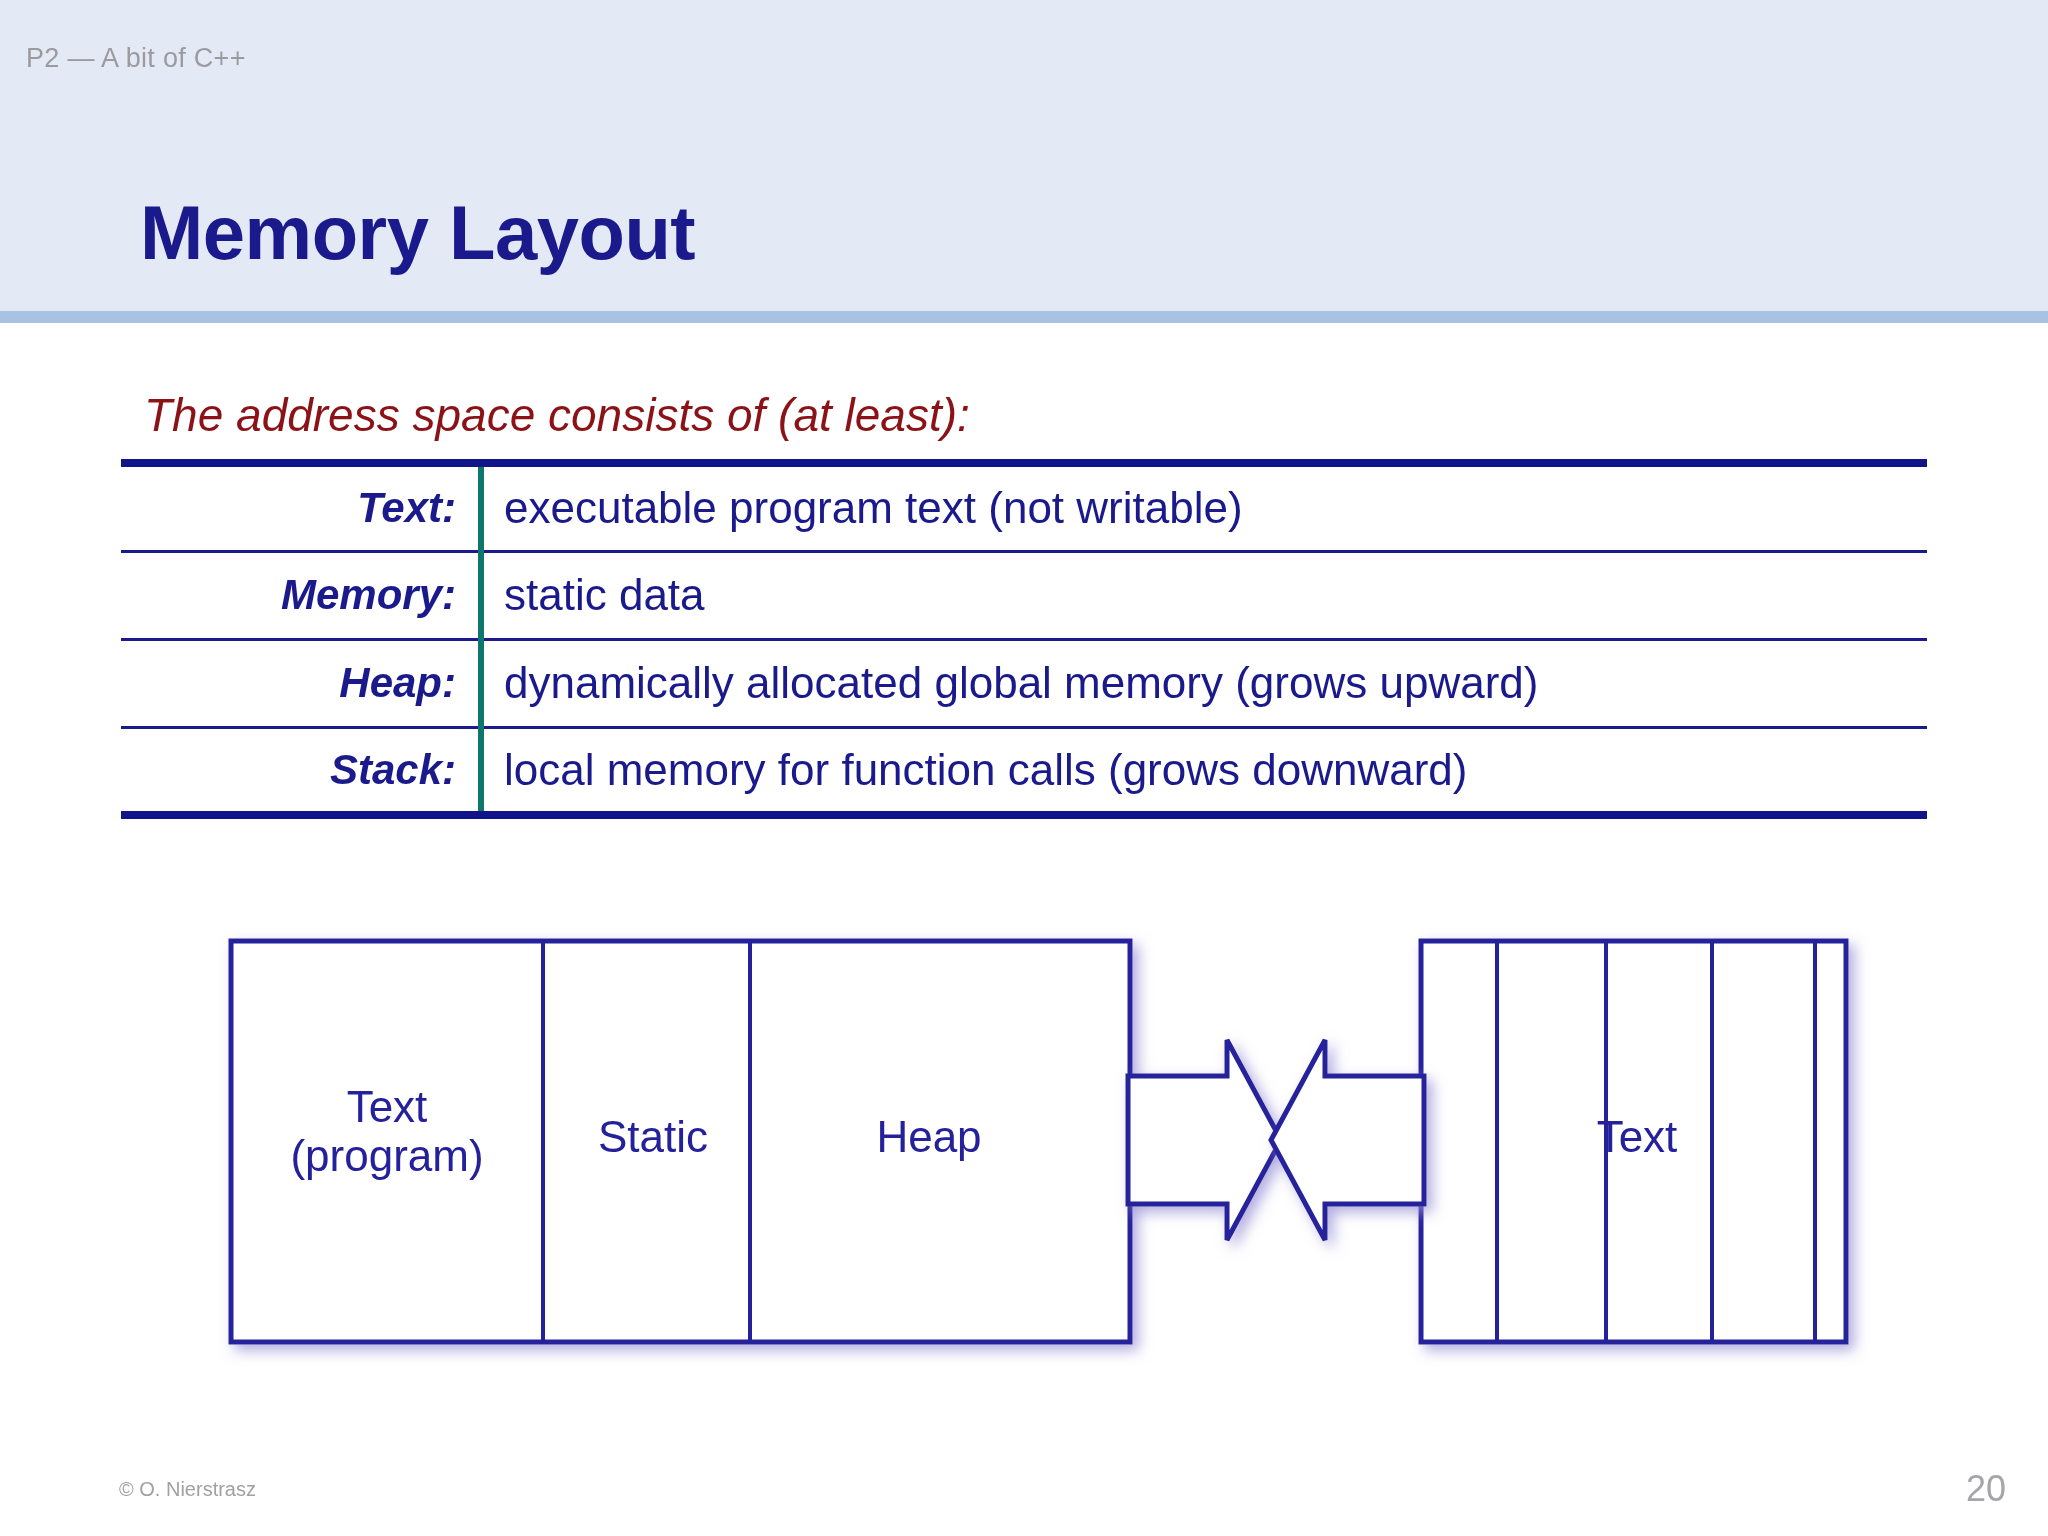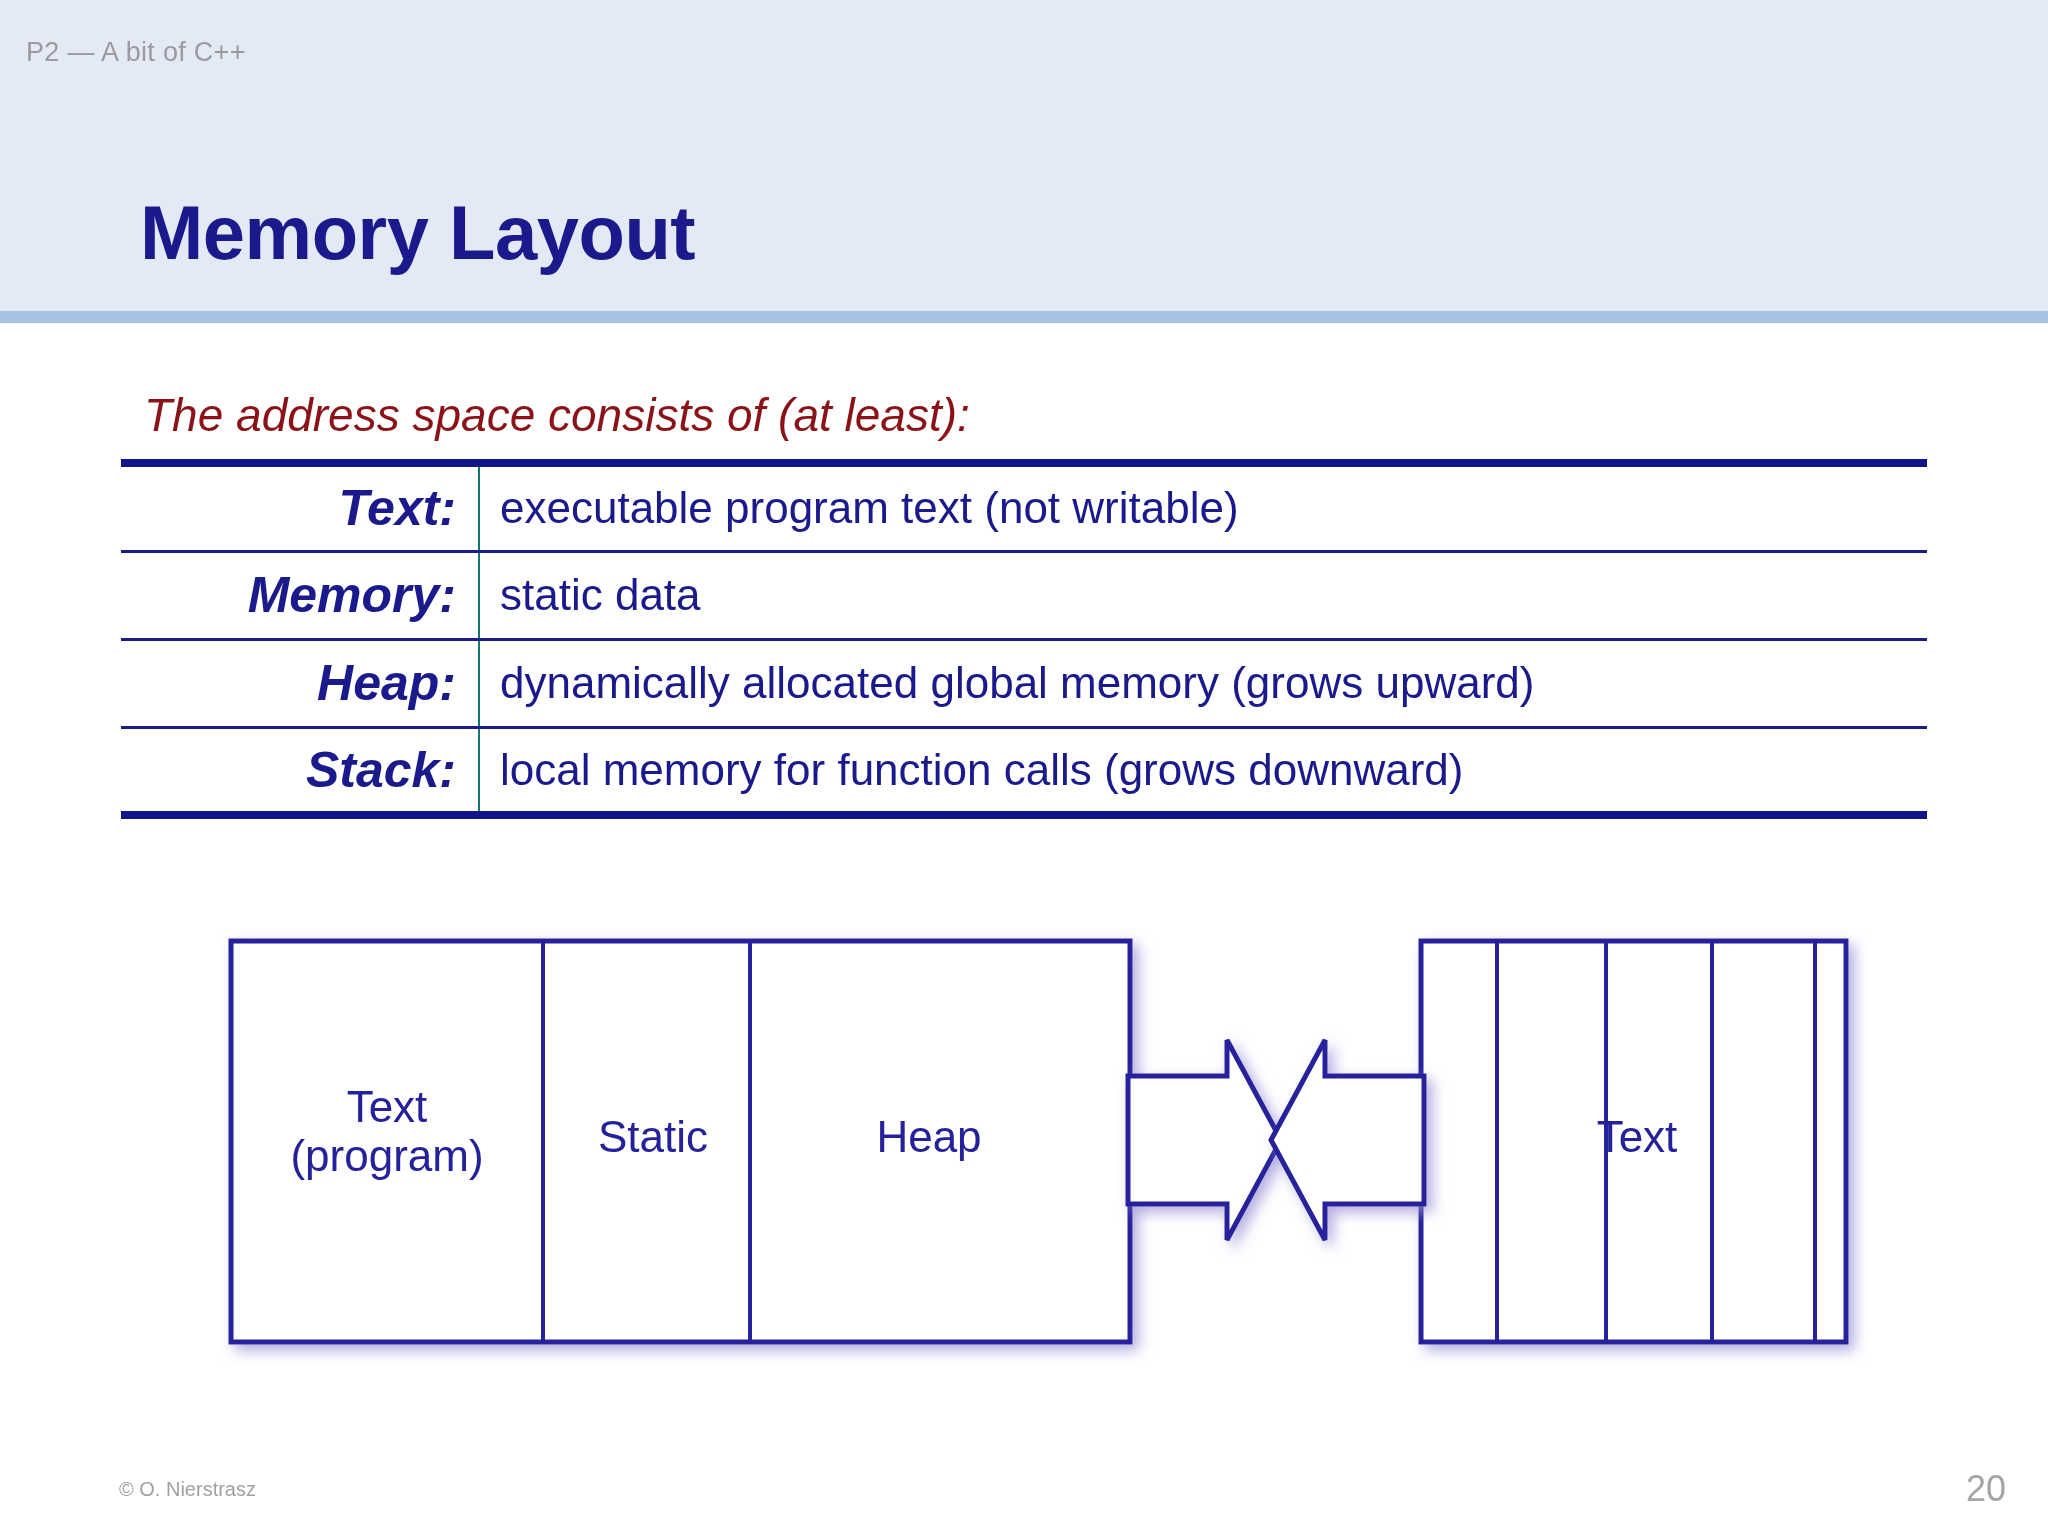--- a/index.html
+++ b/index.html
@@ -25,21 +25,21 @@
   }
   #header-rule {
     position: absolute;
     left: 0; top: 311px;
     width: 2048px;
     height: 12px;
     background: #a7c2e3;
   }
   #breadcrumb {
     position: absolute;
-    left: 26px; top: 37px;
+    left: 26px; top: 43px;
     font-size: 27px;
     color: #9a9a9f;
     letter-spacing: 0.3px;
     white-space: nowrap;
   }
   #page-title {
     position: absolute;
     left: 118px; top: 138px;
     font-size: 76px;
     font-weight: bold;
@@ -73,24 +73,24 @@
     vertical-align: middle;
     border-bottom: 3px solid #1a1a8c;
     color: #1a1a8c;
   }
   #memory-table tr:first-child td { border-top: 8px solid #14148a; }
   #memory-table tr:last-child td { border-bottom: 8px solid #14148a; margin-top: 37px; }
   #memory-table td.tbl-label {
     width: 335px;
     text-align: right;
     padding-right: 22px;
-    font-size: 50px;
+    font-size: 42px;
     font-weight: bold;
     font-style: italic;
-    border-right: 2px solid #0f766e;
+    border-right: 6px solid #0f766e;
     white-space: nowrap;
   }
   #memory-table td.tbl-desc {
     padding-left: 20px;
     font-size: 44px;
     white-space: nowrap;
   }
 
   
   #memory-diagram {

